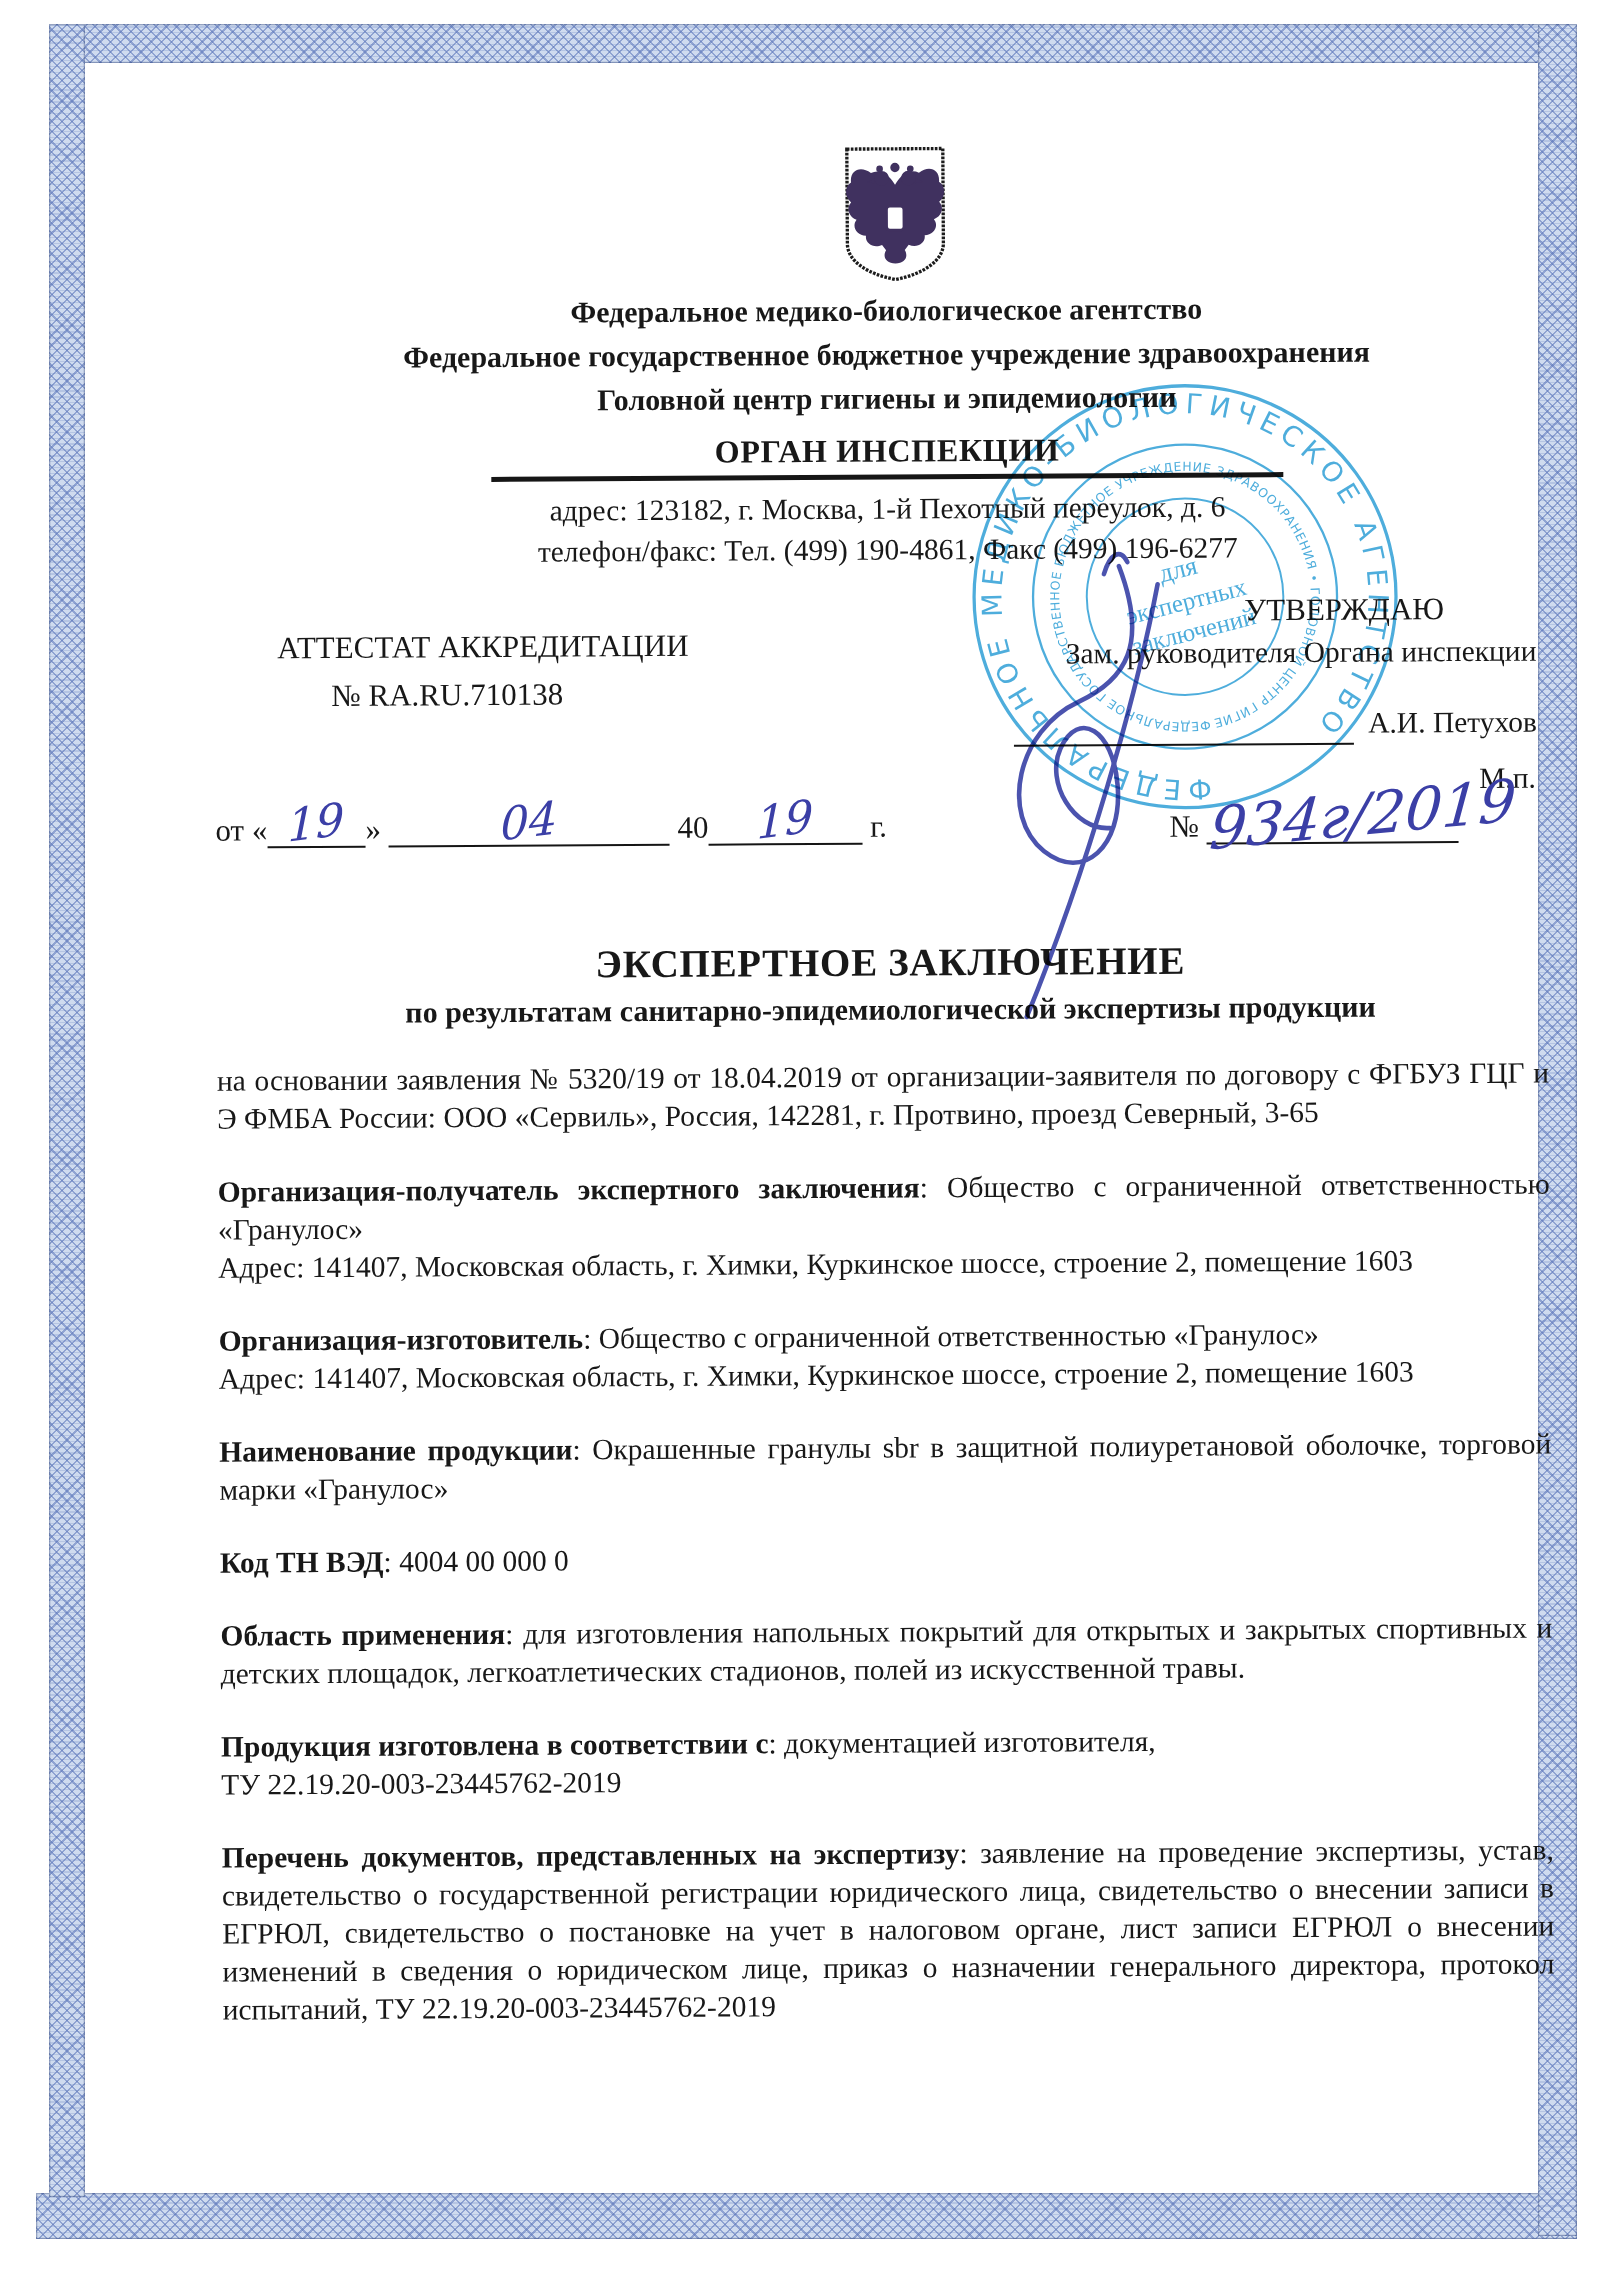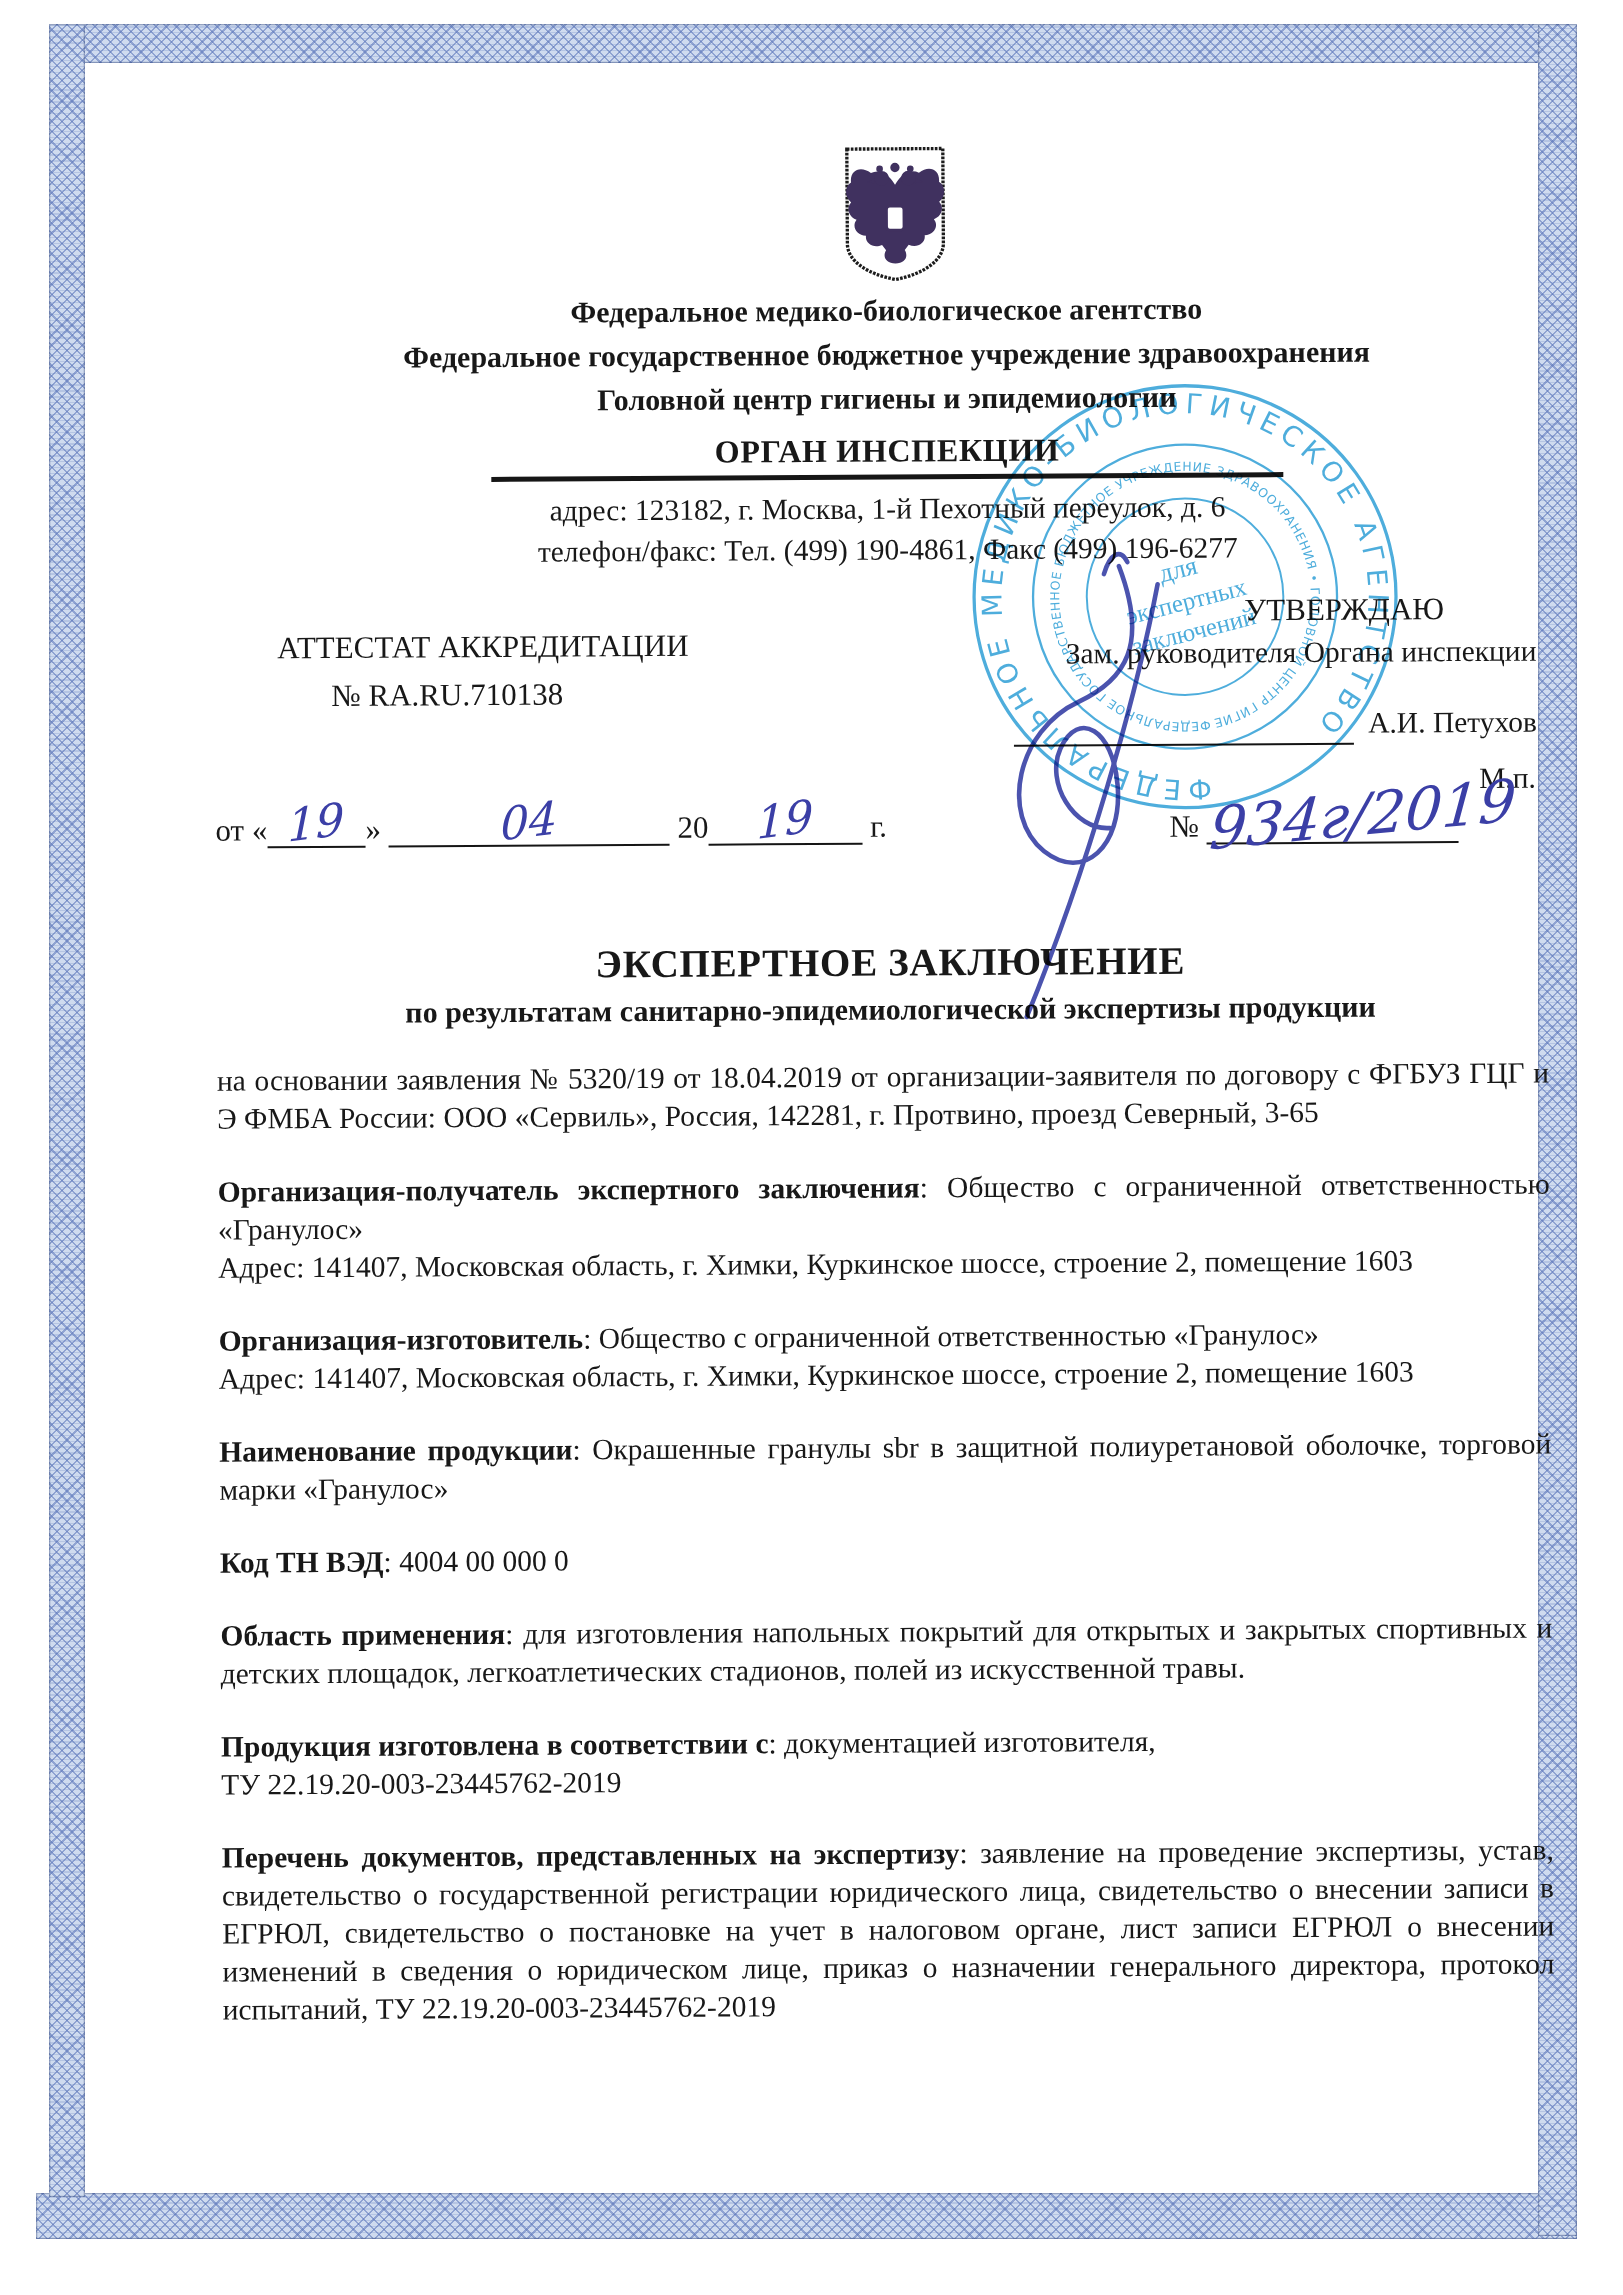--- a/index.html
+++ b/index.html
@@ -127,21 +127,21 @@
     <div class="sigrow">
       <span class="sigline"></span>
       <span class="signame">А.И. Петухов</span>
     </div>
     <div class="mp">М.п.</div>
   </div>
 
   <div class="dateline">
     <span>от «</span><span class="blank b-day"><span class="hw">19</span></span><span>»</span>
     <span class="blank b-month"><span class="hw">04</span></span>
-    <span>20</span><span class="blank b-year"><span class="hw">19</span></span><span> г.</span>
+    <span>40</span><span class="blank b-year"><span class="hw">19</span></span><span> г.</span>
   </div>
 
   <div class="numline">
     <span>№</span>
     <span class="num-blank"><span class="hw">934г/2019</span></span>
   </div>
 
   <div class="titleblock">
     <h1>ЭКСПЕРТНОЕ ЗАКЛЮЧЕНИЕ</h1>
     <h2>по результатам санитарно-эпидемиологической экспертизы продукции</h2>

